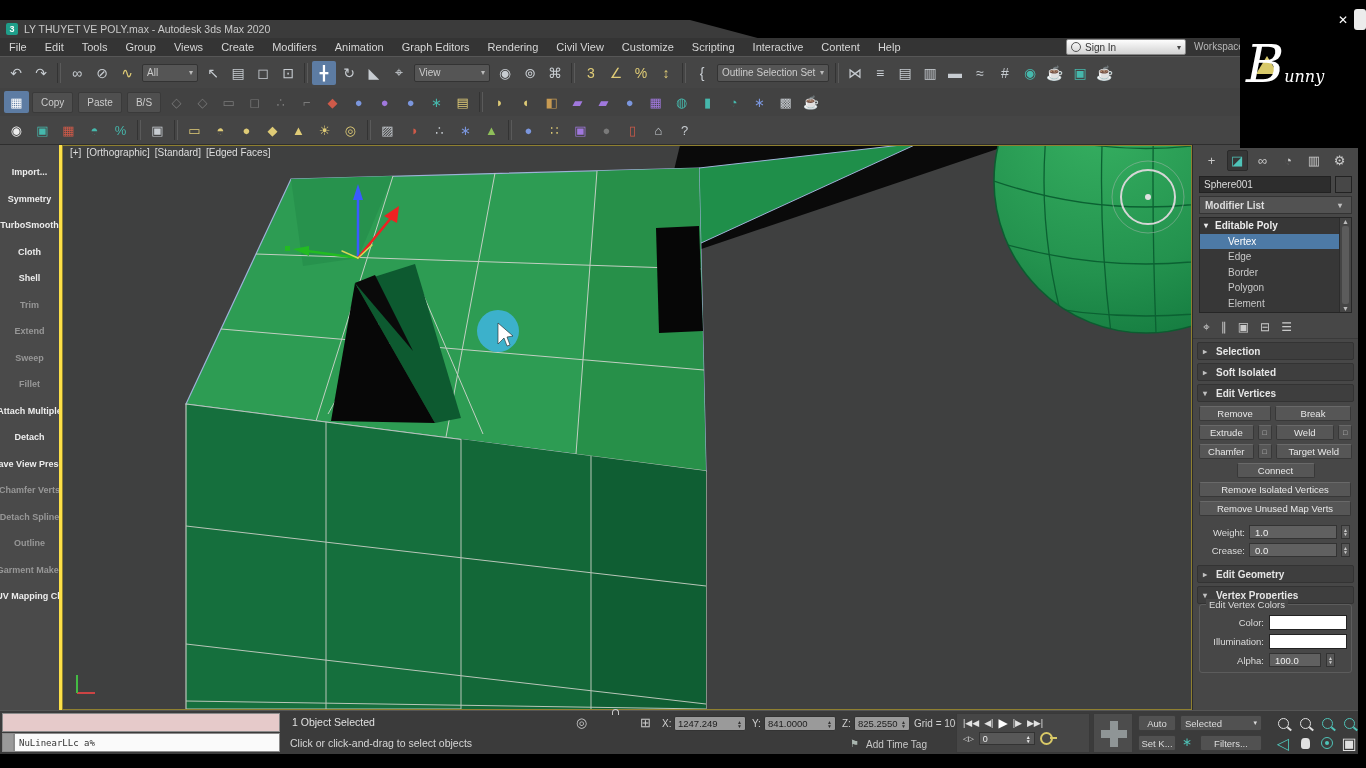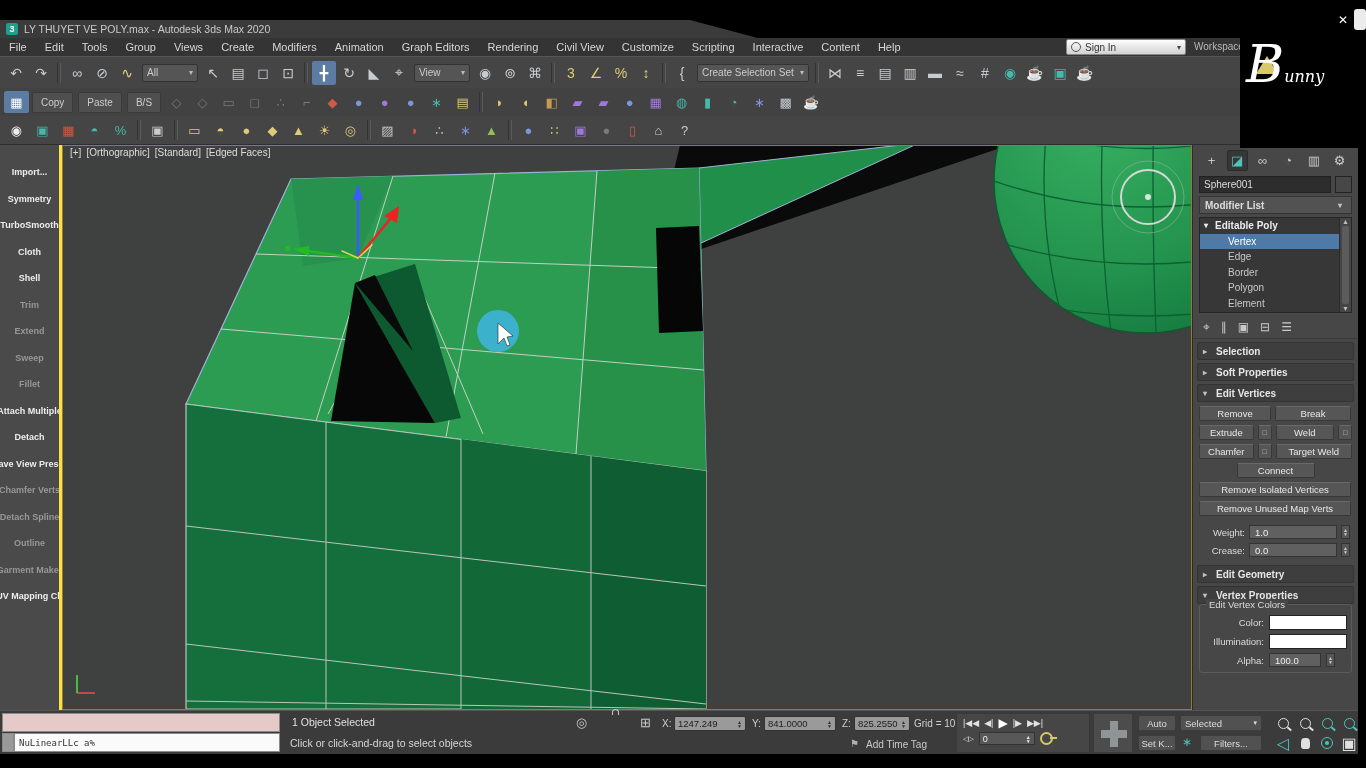--- a/index.html
+++ b/index.html
@@ -166,36 +166,36 @@
     </div>
     <span class="ti cg">↖</span>
     <span class="ti cg">▤</span>
     <span class="ti cg">◻</span>
     <span class="ti cg">⊡</span>
     <div class="tsep"></div>
     <span class="ti cw active">╋</span>
     <span class="ti cg">↻</span>
     <span class="ti cg">◣</span>
     <span class="ti cg">⌖</span>
-    <div class="tdd" style="width: 56px;">
+    <div class="tdd" style="width: 76px;">
       <span class="lbl">View</span>
       <span class="car">▾</span>
     </div>
     <span class="ti cg">◉</span>
     <span class="ti cg">⊚</span>
     <span class="ti cg">⌘</span>
     <div class="tsep"></div>
     <span class="ti cy">3</span>
     <span class="ti cy">∠</span>
     <span class="ti cy">%</span>
     <span class="ti cy">↕</span>
     <div class="tsep"></div>
     <span class="ti cg">{</span>
     <div class="tdd" style="width: 112px;">
-      <span class="lbl">Create Selection Set</span>
+      <span class="lbl">Outline Selection Set</span>
       <span class="car">▾</span>
     </div>
     <div class="tsep"></div>
     <span class="ti cg">⋈</span>
     <span class="ti cg">≡</span>
     <span class="ti cg">▤</span>
     <span class="ti cg">▥</span>
     <span class="ti cg">▬</span>
     <span class="ti cg">≈</span>
     <span class="ti cg">#</span>
@@ -451,21 +451,21 @@
       <span>⊟</span>
       <span>☰</span>
     </div>
 
   <div class="rollout">
     <span class="rarrow">▸</span>
     <span>Selection</span>
   </div>
   <div class="rollout">
     <span class="rarrow">▸</span>
-    <span>Soft Properties</span>
+    <span>Soft Isolated</span>
   </div>
   <div class="rollout">
     <span class="rarrow">▾</span>
     <span>Edit Vertices</span>
   </div>
 
   <div class="evrow">
     <div class="pbtn" style="width:72px">Remove</div>
     <div class="pbtn" style="width:76px">Break</div>
   </div>

